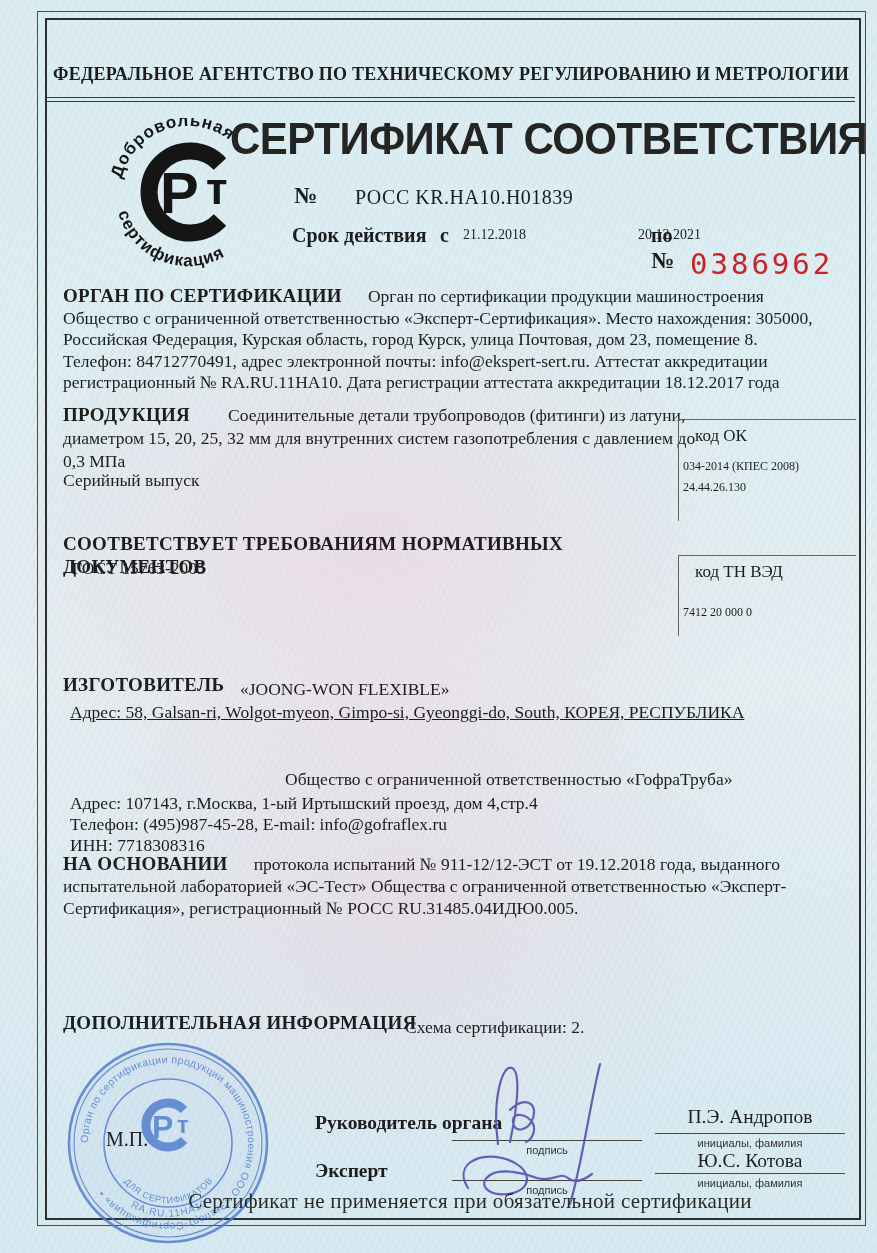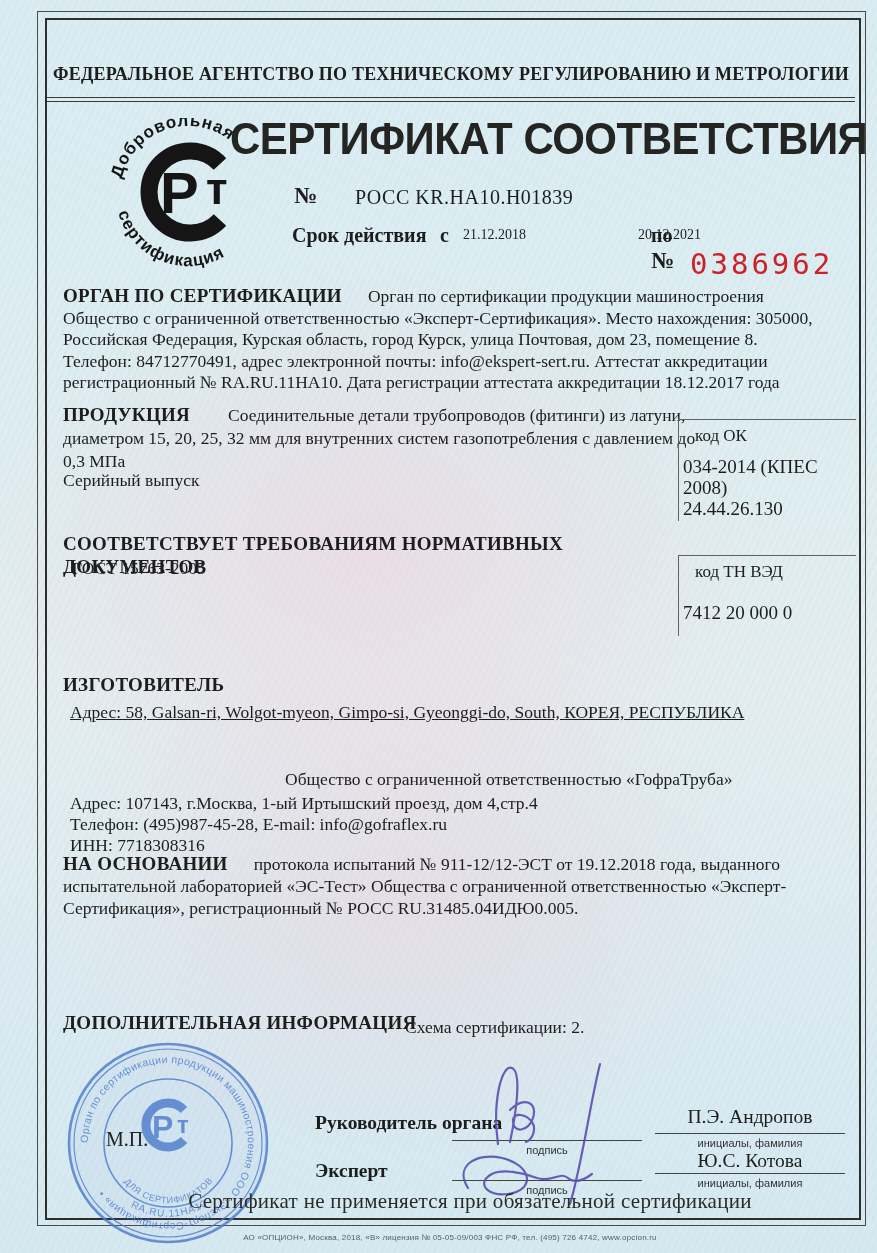--- a/index.html
+++ b/index.html
@@ -25,21 +25,21 @@
   .no-label{font-weight:700;font-size:23px;}
   .no-value{font-size:20px;letter-spacing:.5px;}
   .validity-label{font-weight:700;font-size:20px;}
   .validity-date{font-size:14px;}
   .blank-no{font-family:"DejaVu Sans Mono",monospace;font-size:29px;letter-spacing:3px;color:#cc2128;}
   .para{font-size:17.5px;line-height:21.5px;text-align:left;}
   .plabel{font-weight:700;font-size:19px;letter-spacing:.3px;padding-right:26px;}
   .gap38{padding-right:38px;}
   .codebox{border-top:1.5px solid #62625e;border-left:1.5px solid #62625e;}
   .codebox .cap{font-size:17px;padding:6px 0 10px 16px;}
-  .codebox .val{font-size:19px;padding-left:4px;line-height:21px;}
+  .codebox .val{font-size:12px;padding-left:4px;line-height:21px;}
   .line{border-top:1.3px solid #44443f;height:0;}
   .sigrole{font-weight:700;font-size:19.5px;}
   .signame{font-size:19.5px;}
   .sigcap{font-family:"Liberation Sans",sans-serif;font-size:11px;color:#333;}
   .mp{font-size:20px;color:#222;}
   .footnote{font-size:21px;color:#2a2a28;letter-spacing:.3px;}
   .imprint{font-family:"Liberation Sans",sans-serif;font-size:8px;color:#5b5b66;letter-spacing:.2px;}
   svg text{font-family:"Liberation Sans",sans-serif;}
 </style>
 </head>
@@ -105,20 +105,21 @@
     <span class="plabel">СООТВЕТСТВУЕТ ТРЕБОВАНИЯМ НОРМАТИВНЫХ ДОКУМЕНТОВ</span>
   </div>
   <div class="abs para" style="left:72px;top:558px;width:300px;">ГОСТ 15763-2005</div>
 
   <div class="abs codebox" style="left:678px;top:555px;width:177px;height:80px;">
     <div class="cap">код ТН ВЭД</div>
     <div class="val" style="padding-top:10px;">7412 20 000 0</div>
   </div>
 
   <span class="abs plabel" style="left:63px;top:674px;">ИЗГОТОВИТЕЛЬ</span>
+  <span class="abs para" style="left:240px;top:679px;">«JOONG-WON FLEXIBLE»</span>
   <div class="abs para" style="left:70px;top:702px;width:740px;text-decoration:underline;">Адрес: 58, Galsan-ri, Wolgot-myeon, Gimpo-si, Gyeonggi-do, South, КОРЕЯ, РЕСПУБЛИКА</div>
 
   <span class="abs para" style="left:285px;top:769px;">Общество с ограниченной ответственностью  «ГофраТруба»</span>
   <div class="abs para" style="left:70px;top:793px;width:700px;">Адрес: 107143, г.Москва, 1-ый Иртышский проезд, дом 4,стр.4</div>
   <div class="abs para" style="left:70px;top:814px;width:700px;">Телефон: (495)987-45-28, E-mail: info@gofraflex.ru</div>
   <div class="abs para" style="left:70px;top:835px;width:700px;">ИНН: 7718308316</div>
 
   <div class="abs para" style="left:63px;top:853px;width:758px;line-height:22px;">
     <span class="plabel">НА ОСНОВАНИИ</span><span>протокола испытаний № 911-12/12-ЭСТ от 19.12.2018 года, выданного испытательной лабораторией «ЭС-Тест» Общества с ограниченной ответственностью «Эксперт-Сертификация», регистрационный № РОСС RU.31485.04ИДЮ0.005.</span>
   </div>
@@ -172,15 +173,14 @@
   <svg class="abs" style="left:440px;top:1052px;" width="230" height="155" viewBox="0 0 230 155">
     <g fill="none" stroke="#5a4fb0" stroke-width="2.2" stroke-linecap="round" opacity="0.9">
       <path d="M 58 92 C 52 48, 62 12, 72 16 C 82 20, 76 62, 70 90 M 70 58 C 84 44, 98 50, 93 66 C 89 80, 72 82, 73 68 C 74 60, 86 62, 92 70 C 97 77, 92 88, 86 90"></path>
       <path d="M 28 136 C 14 114, 36 100, 62 106 C 92 113, 96 138, 68 142 C 46 145, 36 130, 52 122 C 62 117, 82 120, 97 126 C 112 131, 120 119, 128 126 C 135 132, 144 128, 152 122"></path>
       <path d="M 160 12 C 150 52, 142 112, 130 152"></path>
     </g>
   </svg>
 
   <div class="abs footnote center" style="left:120px;top:1189px;width:700px;">Сертификат не применяется при обязательной сертификации</div>
 
-  <div class="abs imprint center" style="left:100px;top:1233px;width:700px;">АО «ОПЦИОН», Москва, 2018, «В»     лицензия № 05-05-09/003 ФНС РФ,  тел. (495) 726 4742, www.opcion.ru</div>
 
 </div>
 
 </body></html>

